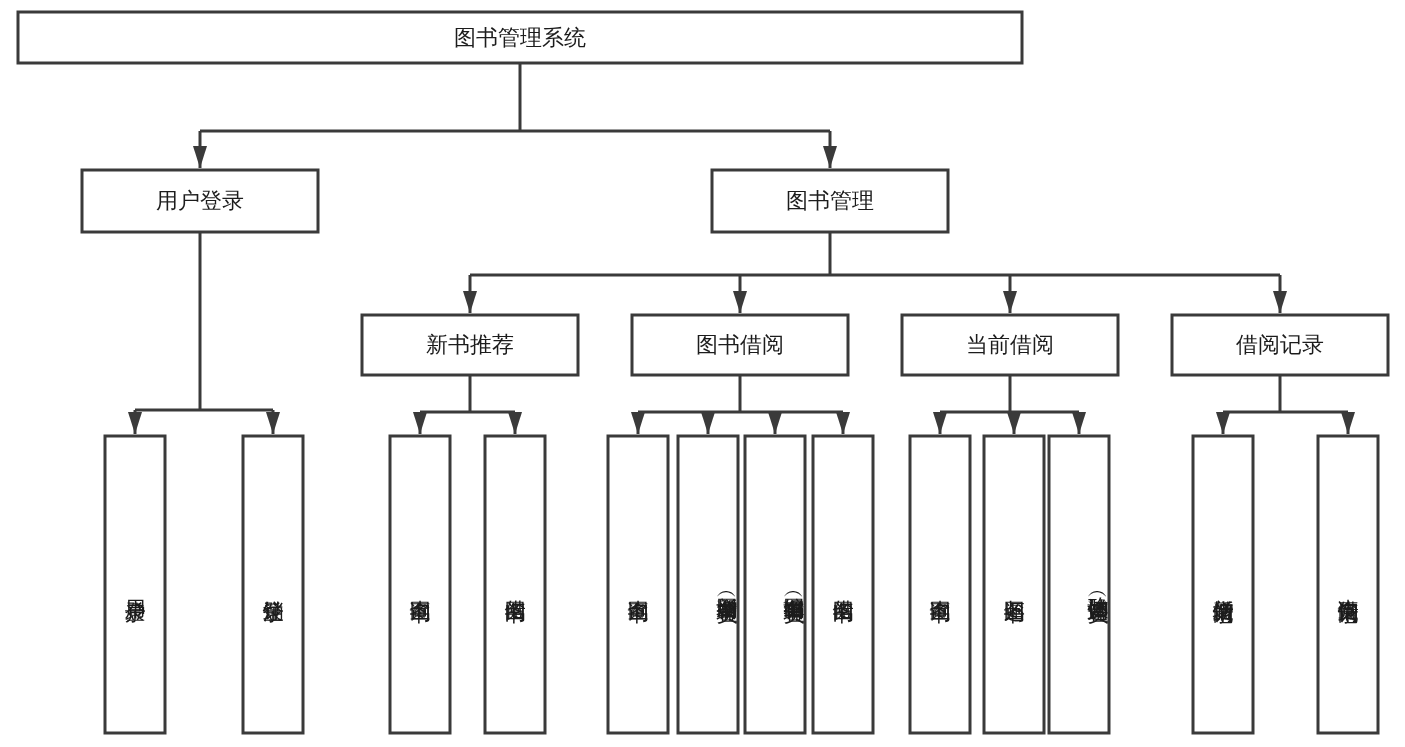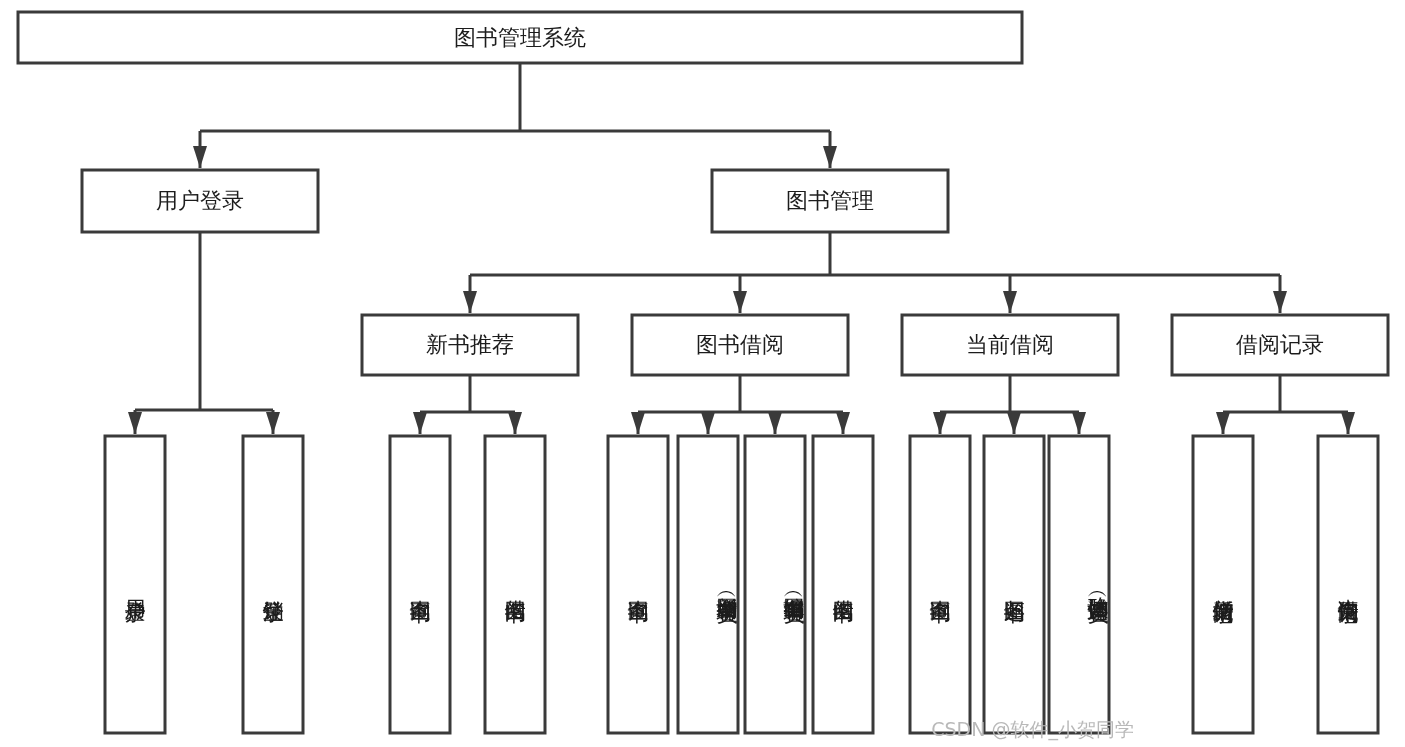--- a/index.html
+++ b/index.html
@@ -150,14 +150,13 @@
       <div class="leaf-label" style="left: 678px; top: 446px; width: 60px; height: 277px;">新增图书（管理员）</div>
       <div class="leaf-label" style="left: 745px; top: 446px; width: 60px; height: 277px;">编辑图书（管理员）</div>
       <div class="leaf-label centered" style="left: 813px; top: 446px; width: 60px; height: 277px;">借阅图书</div>
       <div class="leaf-label centered" style="left: 910px; top: 446px; width: 60px; height: 277px;">查询图书</div>
       <div class="leaf-label centered" style="left: 984px; top: 446px; width: 60px; height: 277px;">归还图书</div>
       <div class="leaf-label" style="left: 1049px; top: 446px; width: 60px; height: 277px;">确认归还（管理员）</div>
       <div class="leaf-label centered" style="left: 1193px; top: 446px; width: 60px; height: 277px;">新增借阅记录</div>
       <div class="leaf-label centered" style="left: 1318px; top: 446px; width: 60px; height: 277px;">查询借阅记录</div>
     </div>
 
-  <div class="watermark">CSDN @软件_小贺同学</div>
 </div>
 
 </body></html>

